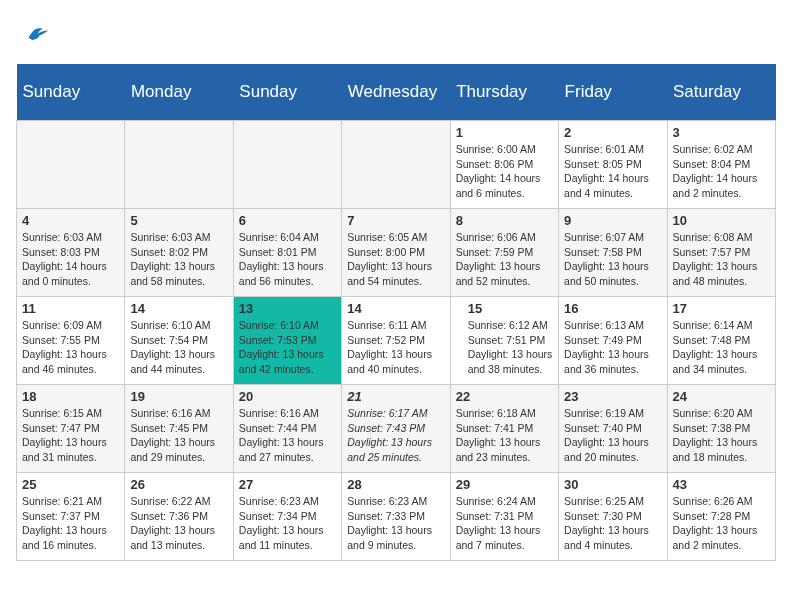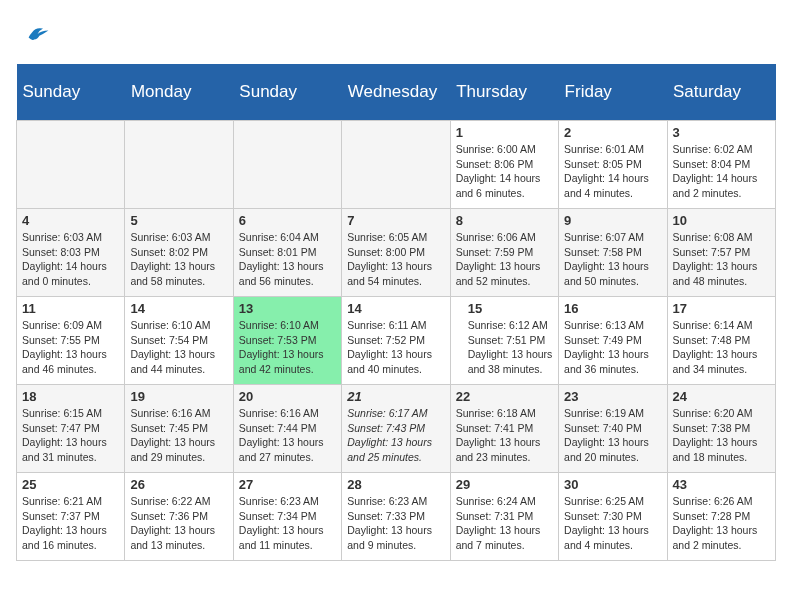--- a/index.html
+++ b/index.html
@@ -175,21 +175,21 @@
       </tr>
       <tr class="week-row">
         <td style="background: rgb(255, 255, 255);">
           <span class="day-number">11</span>
           <div class="day-info">Sunrise: 6:09 AM<br>Sunset: 7:55 PM<br>Daylight: 13 hours<br>and 46 minutes.</div>
         </td>
         <td style="background: rgb(255, 255, 255);">
           <span class="day-number">14</span>
           <div class="day-info">Sunrise: 6:10 AM<br>Sunset: 7:54 PM<br>Daylight: 13 hours<br>and 44 minutes.</div>
         </td>
-        <td style="background: #86efac;">
+        <td style="background: #14b8a6;">
           <span class="day-number">13</span>
           <div class="day-info">Sunrise: 6:10 AM<br>Sunset: 7:53 PM<br>Daylight: 13 hours<br>and 42 minutes.</div>
         </td>
         <td style="background: rgb(255, 255, 255);">
           <span class="day-number">14</span>
           <div class="day-info">Sunrise: 6:11 AM<br>Sunset: 7:52 PM<br>Daylight: 13 hours<br>and 40 minutes.</div>
         </td>
         <td style="background: rgb(255, 255, 255); padding-left: 17px;">
           <span class="day-number">15</span>
           <div class="day-info">Sunrise: 6:12 AM<br>Sunset: 7:51 PM<br>Daylight: 13 hours<br>and 38 minutes.</div>

